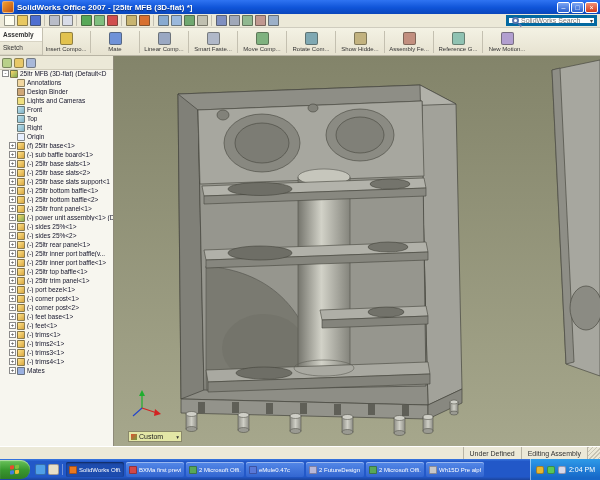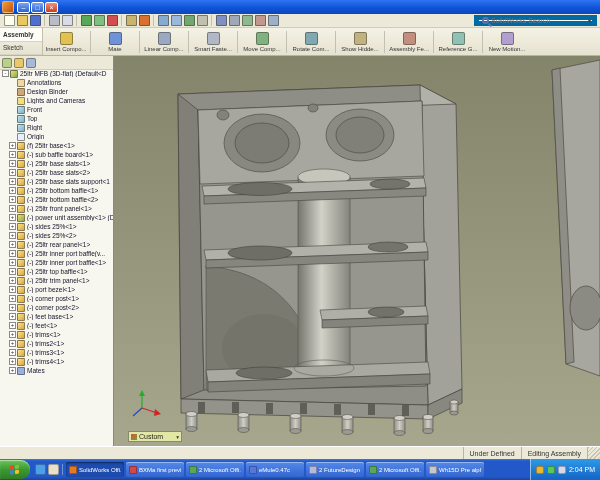--- a/index.html
+++ b/index.html
@@ -21,21 +21,21 @@
     text-align:center;color:#fff;}
   .wbtn.close{background:linear-gradient(180deg,#f09078,#d23a1a);}
 
   
   .toolbar-row{position:absolute;top:14px;left:0;width:600px;height:14px;box-sizing:border-box;
     background:#ece9d8;border-bottom:1px solid #cfccbe;display:flex;align-items:center;padding:0 3px;}
   .tb-icons{display:flex;align-items:center;gap:1px;flex:1;min-width:0;}
   .tb-icon{width:12px;height:12px;flex:none;display:flex;align-items:center;justify-content:center;}
   .tb-icon i{display:block;width:9px;height:9px;border-radius:1px;border:1px solid rgba(60,60,50,.55);}
   .tb-sep{width:1px;height:11px;background:#c3c0b2;margin:0 2px;flex:none;}
-  .search-box{width:123px;height:11px;background:#fff;border:5px solid #0369a1;display:flex;
+  .search-box{width:91px;height:11px;background:#fff;border:3px solid #0369a1;display:flex;
     align-items:center;flex:none;margin-left:4px;padding:0 1px;box-sizing:border-box;}
   .mag{width:7px;height:7px;border:2px solid #5a76b0;border-radius:50%;position:relative;
     flex:none;margin:0 2px;box-sizing:border-box;}
   .mag::after{content:"";position:absolute;width:4px;height:2px;background:#5a76b0;
     transform:rotate(45deg);left:4px;top:5px;}
   .search-box input{border:none;outline:none;flex:1;min-width:0;font-size:7px;
     font-family:inherit;color:#666;background:transparent;padding:0;}
   .sdrop{font-size:6px;color:#444;flex:none;}
 
   
@@ -119,20 +119,21 @@
   .tray-ico{width:8px;height:8px;border-radius:2px;border:1px solid rgba(0,0,40,.3);box-sizing:border-box;}
   .clock{font-size:7px;color:#fff;}
 </style>
 </head>
 <body>
 
 <div id="app">
 
   <div class="titlebar">
     <div class="app-icon"></div>
+    <span class="title-text">SolidWorks Office 2007 - [25ltr MFB (3D-flat) *]</span>
     <div class="winbtns">
       <div class="wbtn">–</div>
       <div class="wbtn">□</div>
       <div class="wbtn close">×</div>
     </div>
   </div>
 
   <div class="toolbar-row">
     <div class="tb-icons" id="tb-icons">
         <div class="tb-icon">

